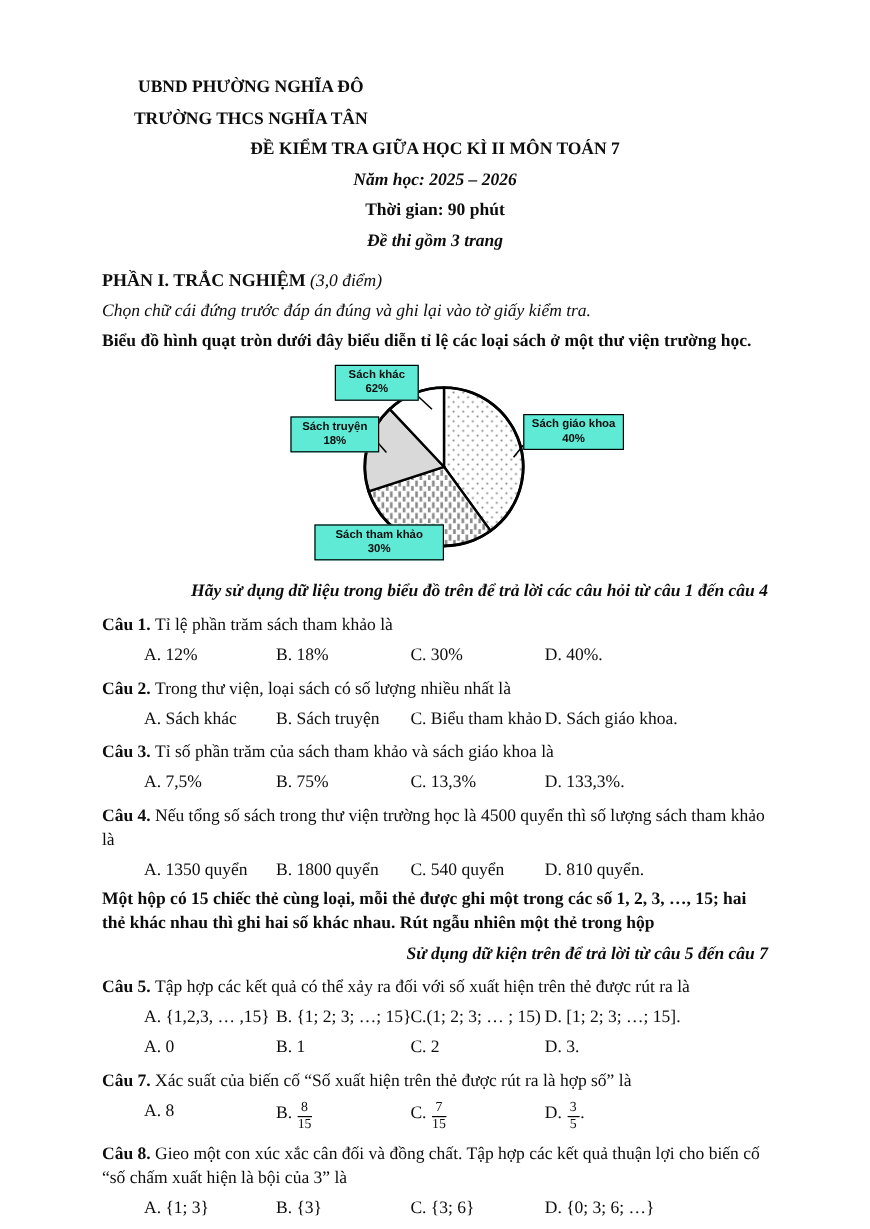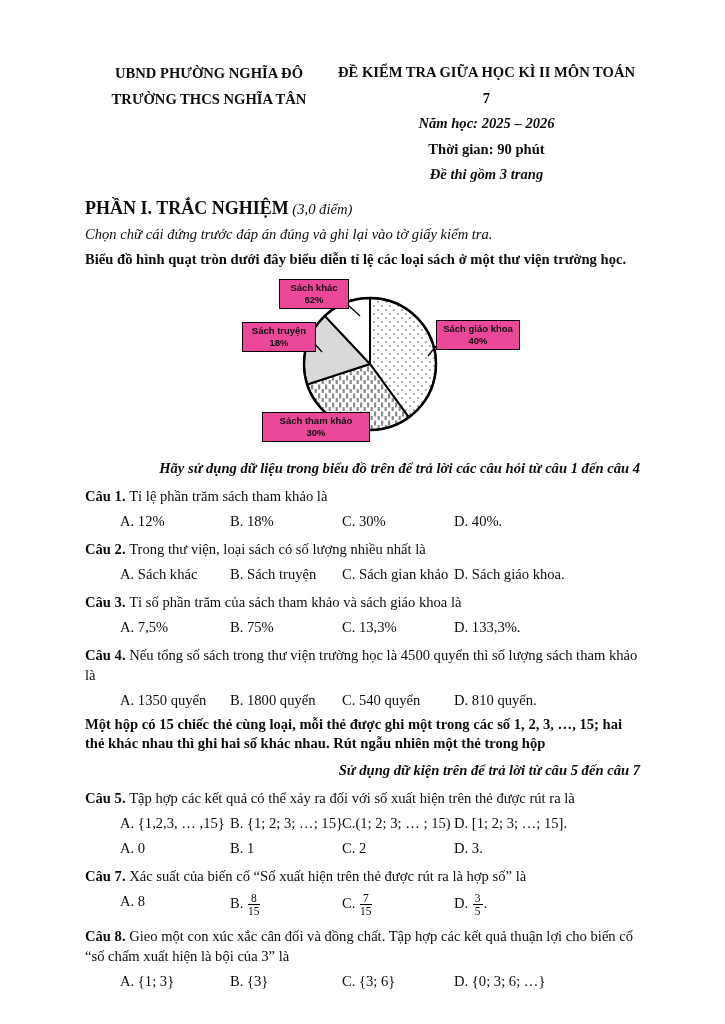--- a/index.html
+++ b/index.html
@@ -2,38 +2,38 @@
 <html><head>
 <meta charset="utf-8">
 <style>
   html,body{margin:0;padding:0;background:#ffffff;}
   .page{
     width:725px;height:1024px;background:#ffffff;color:#0d0d0d;
     font-family:"Liberation Serif","DejaVu Serif",serif;font-size:14.6px;
     box-sizing:border-box;padding:60px 85px 0 85px;position:relative;overflow:hidden;
   }
   
-  .header{display:flex;}
+  .header{display:flex;flex-direction:column;}
   .header-left{width:248px;text-align:center;font-weight:bold;line-height:26px;}
   .header-right{flex:1;text-align:center;line-height:25.5px;}
   .hr-title{font-weight:bold;}
   .hr-year{font-weight:bold;font-style:italic;}
   .hr-time{font-weight:bold;}
   .hr-pages{font-weight:bold;font-style:italic;}
   
   .part-heading{margin-top:10px;line-height:20px;}
-  .ph-bold{font-weight:bold;font-size:18px;}
+  .ph-bold{font-weight:bold;font-size:15px;}
   .ph-points{font-style:italic;}
   .instruction{font-style:italic;margin-top:5px;line-height:20px;}
   .chart-intro{font-weight:bold;margin-top:5px;line-height:20px;}
   
   .chart{position:relative;width:290px;height:176px;margin:7px 0 0 155px;}
   .chart svg{position:absolute;left:0;top:0;}
   .chart-label{
-    position:absolute;border:1.4px solid #000;background:#ec4899;box-sizing:border-box;
+    position:absolute;border:1.4px solid #000;background:#5eead4;box-sizing:border-box;
     font-family:"Liberation Sans","DejaVu Sans",sans-serif;font-weight:bold;
     font-size:9.5px;line-height:12px;text-align:center;padding:2px 1px;
   }
   
   .subheading{font-weight:bold;font-style:italic;text-align:right;margin-top:7px;line-height:19px;}
   .note{font-weight:bold;margin-top:5px;line-height:19.5px;}
   .q-line{margin-top:8px;line-height:20px;}
   .q-id{font-weight:bold;}
   .options{
     display:grid;grid-template-columns:110px 112px 112px 1fr;
@@ -124,21 +124,21 @@
           <span class="option">B. 18%</span>
           <span class="option">C. 30%</span>
           <span class="option">D. 40%.</span>
         </div>
       </div>
       <div class="question">
         <div class="q-line"><span class="q-id">Câu 2. </span>Trong thư viện, loại sách có số lượng nhiều nhất là</div>
         <div class="options">
           <span class="option">A. Sách khác</span>
           <span class="option">B. Sách truyện</span>
-          <span class="option">C. Sách gian khảo</span>
+          <span class="option">C. Biểu tham khảo</span>
           <span class="option">D. Sách giáo khoa.</span>
         </div>
       </div>
       <div class="question">
         <div class="q-line"><span class="q-id">Câu 3. </span>Tỉ số phần trăm của sách tham khảo và sách giáo khoa là</div>
         <div class="options">
           <span class="option">A. 7,5%</span>
           <span class="option">B. 75%</span>
           <span class="option">C. 13,3%</span>
           <span class="option">D. 133,3%.</span>

